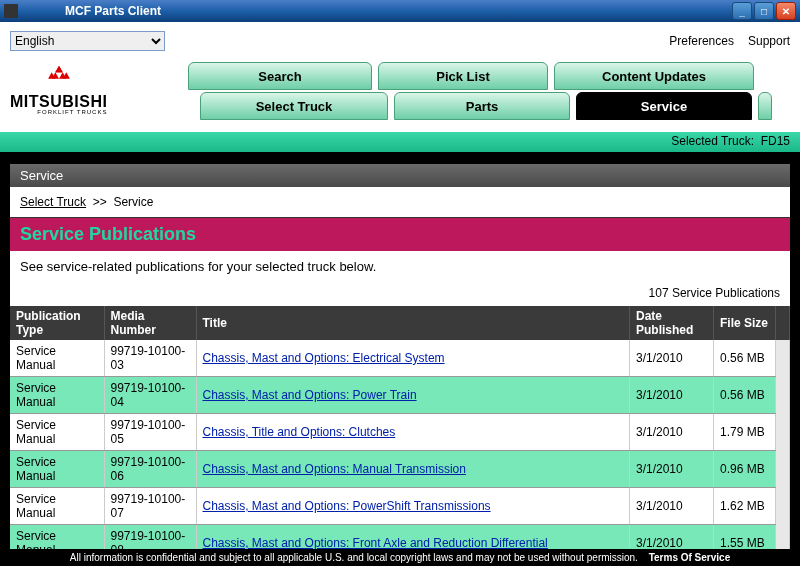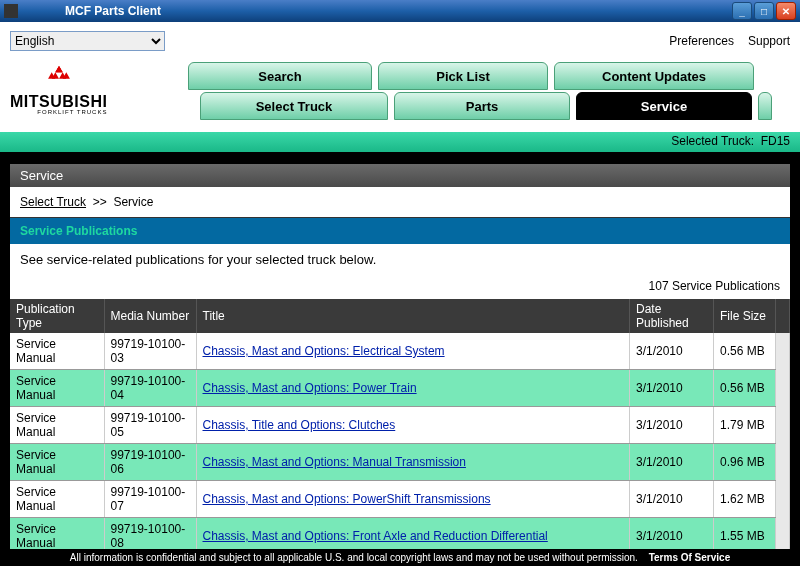--- a/index.html
+++ b/index.html
@@ -39,26 +39,26 @@
   .tw-188 { width: 188px; }
   .tw-176 { width: 176px; }
   .tab.tiny { width: 14px; }
   
   .sel-truck-bar { background: linear-gradient(#3ad8a8,#1ab888); height: 20px; text-align: right; padding: 2px 10px 0 0; font-size: 12px; color:#000; }
   
   .black-zone { background: #000; padding: 12px 10px 0 10px; }
   .panel-title-bar { background: linear-gradient(#6a6a6a,#4a4a4a); color:#fff; padding: 4px 10px; font-size: 13px; }
   .breadcrumb { background: #fff; padding: 8px 10px; font-size: 12px; }
   .breadcrumb a { color:#000; text-decoration: underline; }
-  .svc-pub-hdr { background:#0369a1; color:#1ed8a0; font-weight:bold; padding: 6px 10px; font-size: 12px; border-top:1px solid #333; }
+  .svc-pub-hdr { background:#be185d; color:#1ed8a0; font-weight:bold; padding: 6px 10px; font-size: 18px; border-top:1px solid #333; }
   .desc-row { background:#fff; padding: 8px 10px; font-size: 13px; }
   .count-row { background:#fff; text-align:right; padding: 4px 10px 6px 10px; font-size: 12px; }
   
   .tbl { width: 100%; border-collapse: collapse; table-layout: fixed; }
-  .tbl th { background: #3a3a3a; color:#fff; font-weight: normal; text-align:left; padding: 3px 6px; font-size: 12px; border-right:1px solid #555; }
+  .tbl th { background: #3a3a3a; color:#fff; font-weight: bold; text-align:left; padding: 3px 6px; font-size: 12px; border-right:1px solid #555; }
   .tbl td { padding: 4px 6px; font-size: 12px; border-bottom:1px solid #999; border-right:1px solid #ccc; vertical-align: middle; height: 22px; }
   .tbl td a { color: #0020aa; text-decoration: underline; }
   .row-even { background: #78e8b8; }
   .row-odd { background: #fff; }
   .c-pt { width: 94px; }
   .c-mn { width: 92px; }
   .c-ti { }
   .c-dp { width: 84px; }
   .c-fs { width: 62px; }
   .c-sc { width: 14px; }

